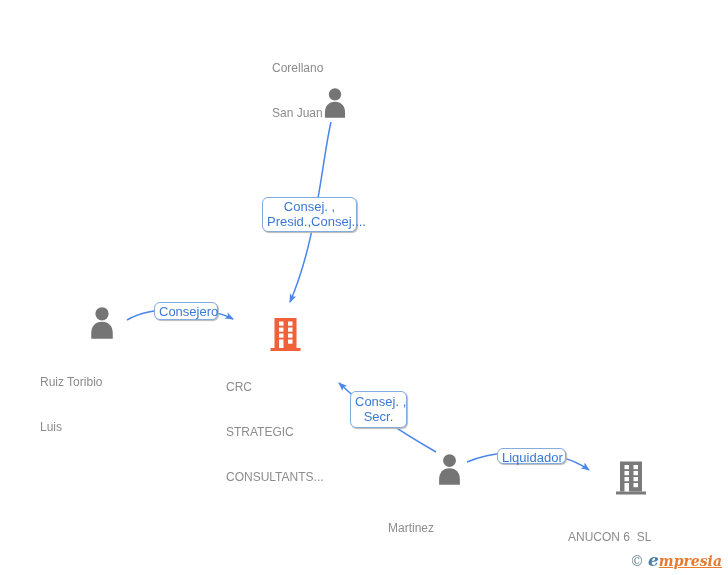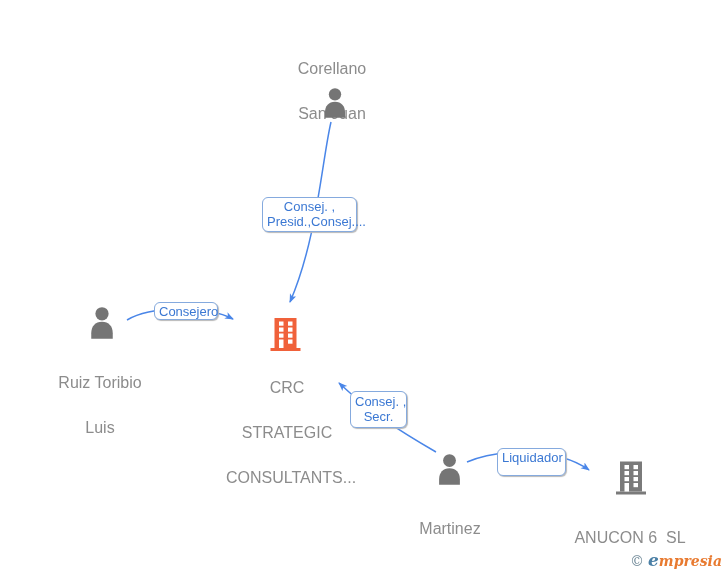--- a/index.html
+++ b/index.html
@@ -6,22 +6,22 @@
   html,body { background:#ffffff; }
   .stage {
     position:relative; width:728px; height:575px; background:#fff; overflow:hidden;
     font-family:"Liberation Sans", sans-serif;
   }
   .edges { position:absolute; left:0; top:0; width:728px; height:575px; z-index:1; pointer-events:none; }
   .edges path { fill:none; stroke:var(--edge-blue,#4a86e8); stroke-width:1.5; }
   .edges marker polygon { fill:var(--edge-blue,#4a86e8); }
 
   .node-text {
-    position:absolute; z-index:2; text-align:center;
-    color:var(--node-text-gray,#8c8c8c); font-size:16px; line-height:15px; white-space:pre;
+    position:absolute; z-index:2; 
+    color:var(--node-text-gray,#8c8c8c); font-size:12px; line-height:15px; white-space:pre;
   }
   .icon { position:absolute; z-index:2; }
 
   .edge-label {
     position:absolute; z-index:3; background:#fff;
     border:1px solid var(--label-border-blue,#85aade); border-radius:6px;
     color:var(--label-text-blue,#3b78d3); font-size:13px; line-height:15px;
     text-align:center; white-space:nowrap;
     box-shadow:1px 1px 1px #b9b9b9; padding:1px 4px;
   }
@@ -35,29 +35,29 @@
   #lbl-crc       { left:226px; top:350px; width:122px; }
   #lbl-carrasco  { left:388px; top:491px; width:124px; }
   #ico-carrasco  { left:435px; top:453px; }
   #ico-anucon    { left:613px; top:459px; }
   #lbl-anucon    { left:568px; top:500px; width:124px; }
 
   
   #box-corellano-crc { left:262px; top:197px; width:95px; height:35px; }
   #box-ruiz-crc      { left:154px; top:302px; width:64px; height:18px; }
   #box-carrasco-crc  { left:350px; top:391px; width:57px; height:37px; padding-top:2px; }
-  #box-carrasco-anucon { left:497px; top:448px; width:69px; height:28px; }
+  #box-carrasco-anucon { left:497px; top:448px; width:69px; height:16px; }
 
   .brand {
     position:absolute; right:6px; bottom:4px; z-index:2;
     font-family:"DejaVu Serif", serif; font-style:italic; line-height:20px;
   }
   .brand .copy  { color:var(--brand-teal,#6d8796); font-size:14px; font-style:normal; margin-right:4px; }
   .brand .e     { color:var(--brand-blue,#4a7fa5); font-size:17px; font-weight:bold; }
-  .brand .rest  { color:var(--brand-orange,#e87a30); font-size:14px; font-weight:bold; }
+  .brand .rest  { color:var(--brand-orange,#e87a30); font-size:14px; font-weight:bold;text-decoration:underline; }
 </style>
 </head>
 <body>
 
 <div class="stage">
 
   <svg class="edges" viewBox="0 0 728 575">
     <defs>
       <marker id="arrow" markerWidth="10" markerHeight="8" refX="8" refY="3.5" orient="auto" markerUnits="userSpaceOnUse">
         <polygon points="0,0 9,3.5 0,7 2.3,3.5"></polygon>

